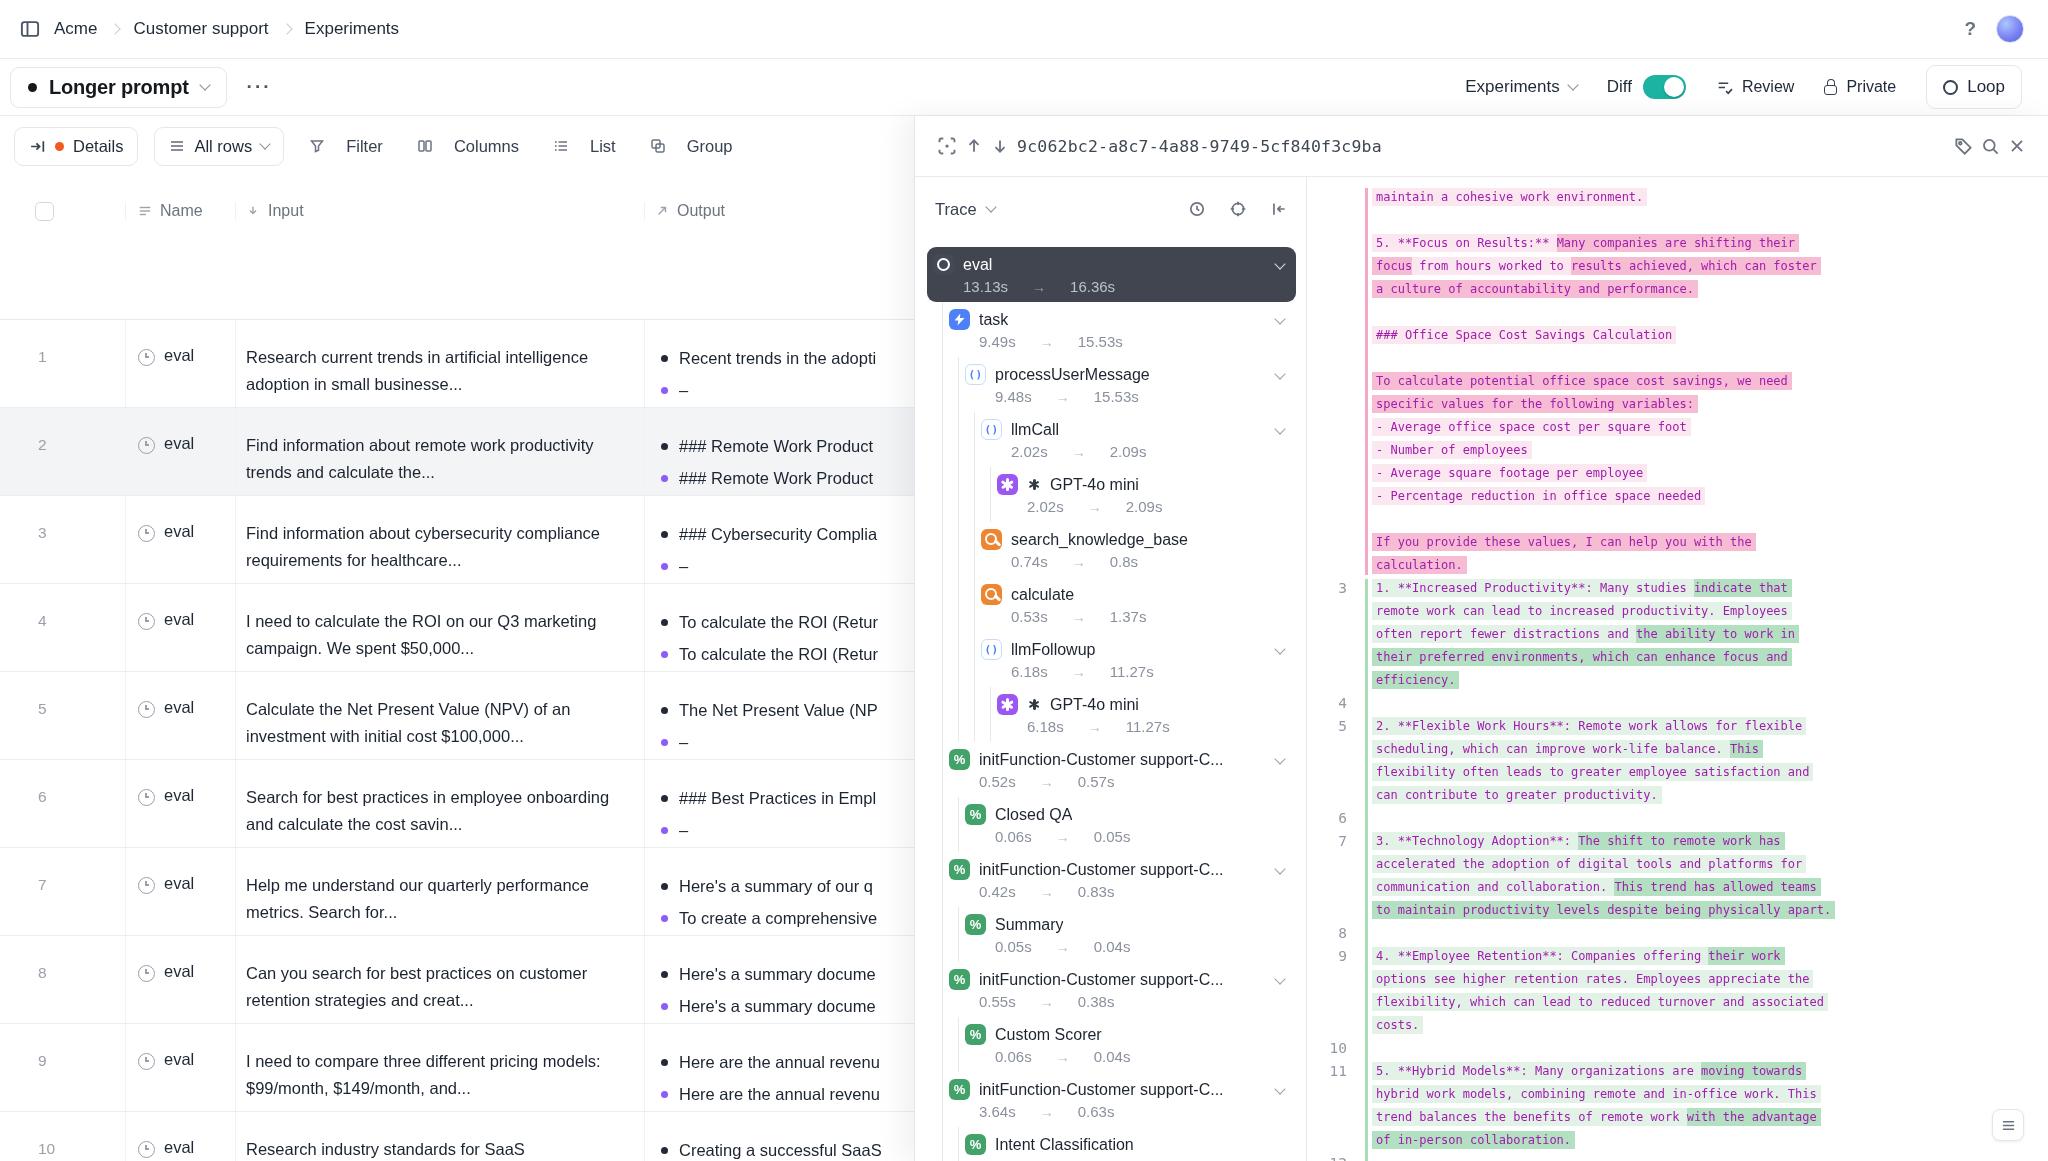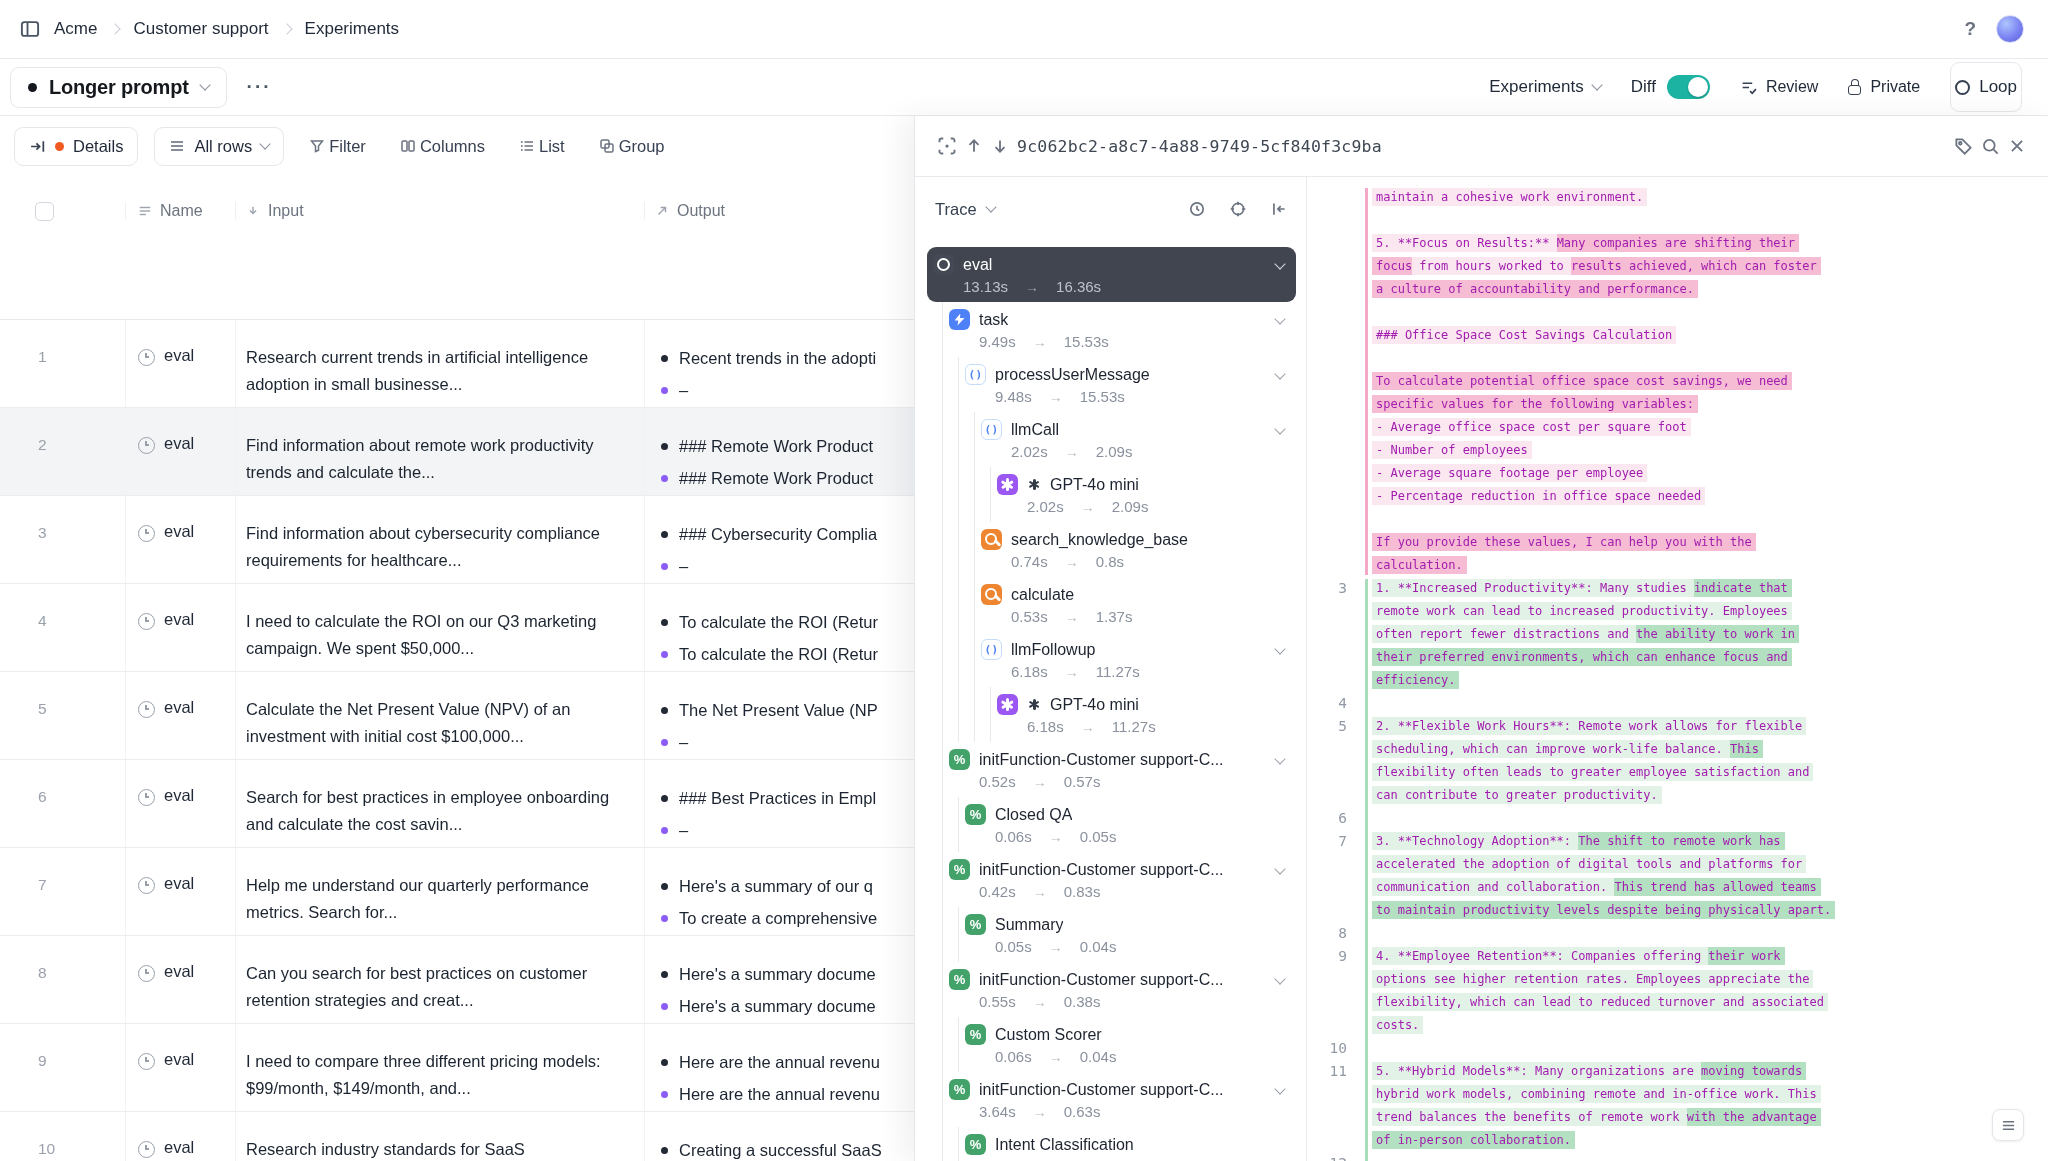--- a/index.html
+++ b/index.html
@@ -25,32 +25,32 @@
   .exp-pill { height:41px; border:1px solid #e5e7eb; border-radius:9px; background:#fff; display:flex; align-items:center; gap:12px; padding:0 17px; }
   .exp-dot { width:9px; height:9px; border-radius:50%; background:#15181d; }
   .exp-name { font-size:20px; font-weight:700; letter-spacing:-.2px; color:#15181d; }
   .ellipsis-btn { color:#4b5563; font-size:19px; font-weight:700; letter-spacing:2px; padding:4px 8px; }
   .sub-right { margin-left:auto; display:flex; align-items:center; gap:30px; }
   .dd-exp { display:flex; align-items:center; gap:9px; font-size:17px; font-weight:500; color:#1f2937; }
   .diff-group { display:flex; align-items:center; gap:11px; font-size:17px; font-weight:500; color:#1f2937; }
   .toggle { width:43px; height:24px; border-radius:13px; background:#1cb3a3; position:relative; flex:none; }
   .toggle::after { content:""; position:absolute; top:2px; right:2px; width:20px; height:20px; border-radius:50%; background:#fff; box-shadow:0 1px 2px rgba(0,0,0,.25); }
   .ghost-act { display:flex; align-items:center; gap:9px; font-size:16px; font-weight:500; color:#1f2937; }
-  .loop-btn { height:50px; border:1px solid #e5e7eb; border-radius:9px; display:flex; align-items:center; gap:9px; padding:0 4px; font-size:17px; font-weight:500; color:#1f2937; background:#fff; }
+  .loop-btn { height:44px; border:1px solid #e5e7eb; border-radius:9px; display:flex; align-items:center; gap:9px; padding:0 16px; font-size:17px; font-weight:500; color:#1f2937; background:#fff; }
   .lock { width:13px; height:10px; border:1.8px solid #374151; border-radius:3px; position:relative; margin-top:5px; }
   .lock::before { content:""; position:absolute; left:1.2px; top:-6.5px; width:6.2px; height:6px; border:1.8px solid #374151; border-bottom:none; border-radius:4px 4px 0 0; }
   .loop-ic { width:15px; height:15px; border:2px solid #374151; border-radius:50%; }
 
   
   .content { position:relative; height:1045px; }
   .left { height:100%; }
 
   .toolbar { height:60px; display:flex; align-items:center; gap:16px; padding:0 14px; }
   .tb-pill { height:39px; border:1px solid #e5e7eb; border-radius:9px; background:#fff; display:flex; align-items:center; gap:9px; padding:0 14px; font-size:16.5px; font-weight:500; color:#1f2937; }
-  .tb-ghost { display:flex; align-items:center; gap:4px; font-size:16.5px; font-weight:500; color:#374151; padding:0 9px; }
+  .tb-ghost { display:flex; align-items:center; gap:21px; font-size:16.5px; font-weight:500; color:#374151; padding:0 9px; }
   .details-dot { width:9px; height:9px; border-radius:50%; background:#f0591f; }
 
   .grid-head { height:144px; display:flex; align-items:flex-start; padding-top:26px; border-bottom:1px solid #e8eaed; }
   .c-num { width:125px; flex:none; }
   .c-name { width:110px; flex:none; border-left:1px solid #eff1f4; }
   .c-input { width:409px; flex:none; border-left:1px solid #eff1f4; }
   .c-output { flex:1; min-width:0; border-left:1px solid #eff1f4; }
   .grid-head .c-num { padding-left:35px; }
   .cb { width:19px; height:19px; border:1.6px solid #d3d7dd; border-radius:5px; background:#fff; }
   .hlabel { display:flex; align-items:center; gap:8px; color:#6c7480; font-size:16px; font-weight:500; padding-left:12px; }
@@ -106,21 +106,21 @@
   .ti-tool::after { content:""; position:absolute; right:3.6px; bottom:2.8px; width:2.8px; height:8px; background:#fff; border-radius:1.4px; transform:rotate(-45deg); }
   .ti-scorer { background:#43a269; color:#fff; font:700 13px/1 "Liberation Sans","DejaVu Sans",sans-serif; }
   .tmain { min-width:0; flex:1; }
   .tlabelrow { display:flex; align-items:center; gap:8px; line-height:21px; }
   .brand { width:15px; height:15px; position:relative; flex:none; }
   .brand i { width:2.2px; height:11px; margin:-5.5px 0 0 -1.1px; background:#323a45; }
   .brand i:nth-child(2) { transform:rotate(60deg); }
   .brand i:nth-child(3) { transform:rotate(120deg); }
   .tlabel { font-size:16px; color:#1d2430; white-space:nowrap; overflow:hidden; text-overflow:ellipsis; }
   .tsel .tlabel { color:#fff; font-weight:500; }
-  .ttimes { display:flex; align-items:center; gap:17px; font-size:15px; color:#8a919d; line-height:20px; margin-top:2px; }
+  .ttimes { display:flex; align-items:center; gap:24px; font-size:15px; color:#8a919d; line-height:20px; margin-top:2px; }
   .tarrow { color:#b5bbc4; font-size:14px; }
   .tsel .ttimes { color:#bcc2cb; }
   .tsel .tarrow { color:#9aa1ac; }
   .nchev { width:8px; height:8px; border-right:1.8px solid #9aa1ab; border-bottom:1.8px solid #9aa1ab; transform:rotate(45deg); margin-left:10px; margin-top:6px; flex:none; }
   .tsel .nchev { border-color:#d6dae0; }
 
   
   .diff-col { flex:1; min-width:0; position:relative; overflow:hidden; font-family:"DejaVu Sans Mono","Liberation Mono",monospace; }
   #diff-lines { padding-top:9px; }
   .dblock { position:relative; }

